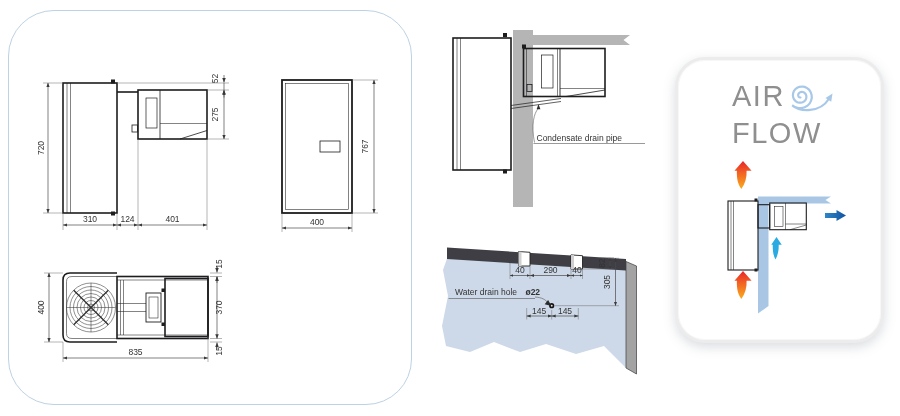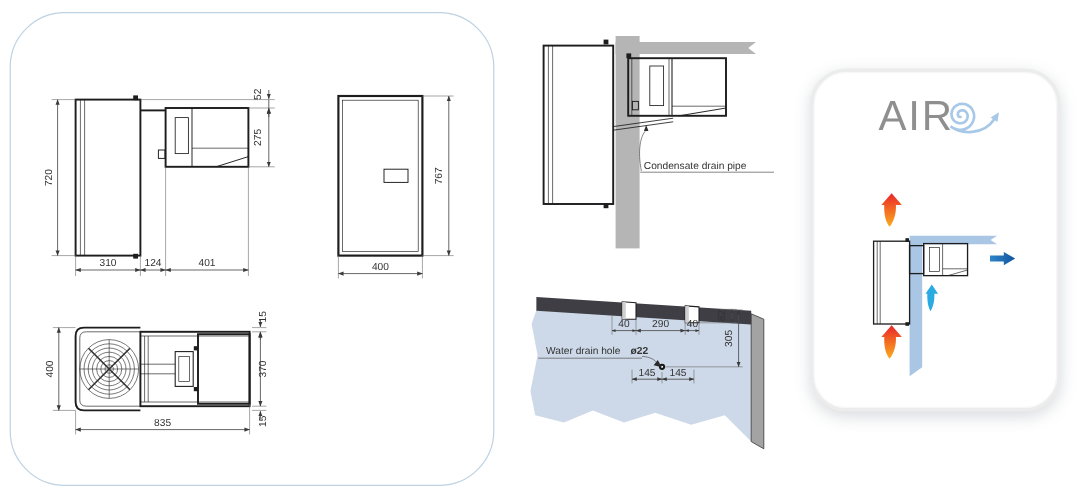--- a/index.html
+++ b/index.html
@@ -4,21 +4,21 @@
 <style>
   html,body{margin:0;padding:0;background:#fff;}
   .stage{position:relative;width:900px;height:416px;background:#ffffff;overflow:hidden;
          font-family:"Liberation Sans",sans-serif;}
   .left-panel{position:absolute;left:8px;top:10px;width:402px;height:393px;background:#fff;
               border:1px solid #bdd2e2;border-radius:46px;}
   .flow-panel{position:absolute;left:675px;top:57px;width:203px;height:280px;background:#fff;
               border-radius:30px;border:3px solid #ececec;
               box-shadow:0 4px 12px rgba(120,130,145,.28), inset 0 0 0 1px #f7f7f7;}
   .abs{position:absolute;}
-  .flow-title{position:absolute;left:54px;top:18px;color:#8f8f8f;font-size:35px;
+  .flow-title{position:absolute;left:54px;top:18px;color:#8f8f8f;font-size:29px;
               letter-spacing:1.5px;line-height:37px;}
   svg{position:absolute;overflow:visible;}
   svg text{font-family:"Liberation Sans",sans-serif;font-size:8.5px;fill:#333;}
   .bold-ln{stroke:#1d1d1f;fill:none;}
   .thin-ln{stroke:#1d1d1f;stroke-width:.55;fill:none;}
   .dim-ln{stroke:#4a4a4a;stroke-width:.7;fill:none;}
   .ext-ln{stroke:#6a6a6a;stroke-width:.5;fill:none;}
   .lbl-ln{stroke:#555;stroke-width:.6;fill:none;}
 </style>
 </head>
@@ -217,20 +217,21 @@
       </text>
       <path d="M8.5 70.5 H95" class="lbl-ln"></path>
       <path d="M95 69 C102 69.5 105.5 71.5 108 75" class="lbl-ln"></path>
       <path d="M0 -4 L2.8 2.4 L-2.8 2.4 Z" fill="#2a2a2a" transform="translate(108.3,75.6) rotate(128)"></path>
     </g>
   </svg>
 
   <div class="flow-panel">
     <div class="flow-title">
       <div>AIR</div>
+      <div>FLOW</div>
     </div>
     <svg style="left:0;top:0;" width="203" height="280" viewBox="0 0 203 280">
       <defs>
         <linearGradient id="gradRed" x1="0" y1="1" x2="0" y2="0">
           <stop offset="0" stop-color="#fbab1c"></stop>
             <stop offset="0.55" stop-color="#f26522"></stop>
           <stop offset="1" stop-color="#e8252c"></stop>
         </linearGradient>
         <linearGradient id="gradBlue" x1="0" y1="0" x2="1" y2="0">
           <stop offset="0" stop-color="#2e86c8"></stop>

